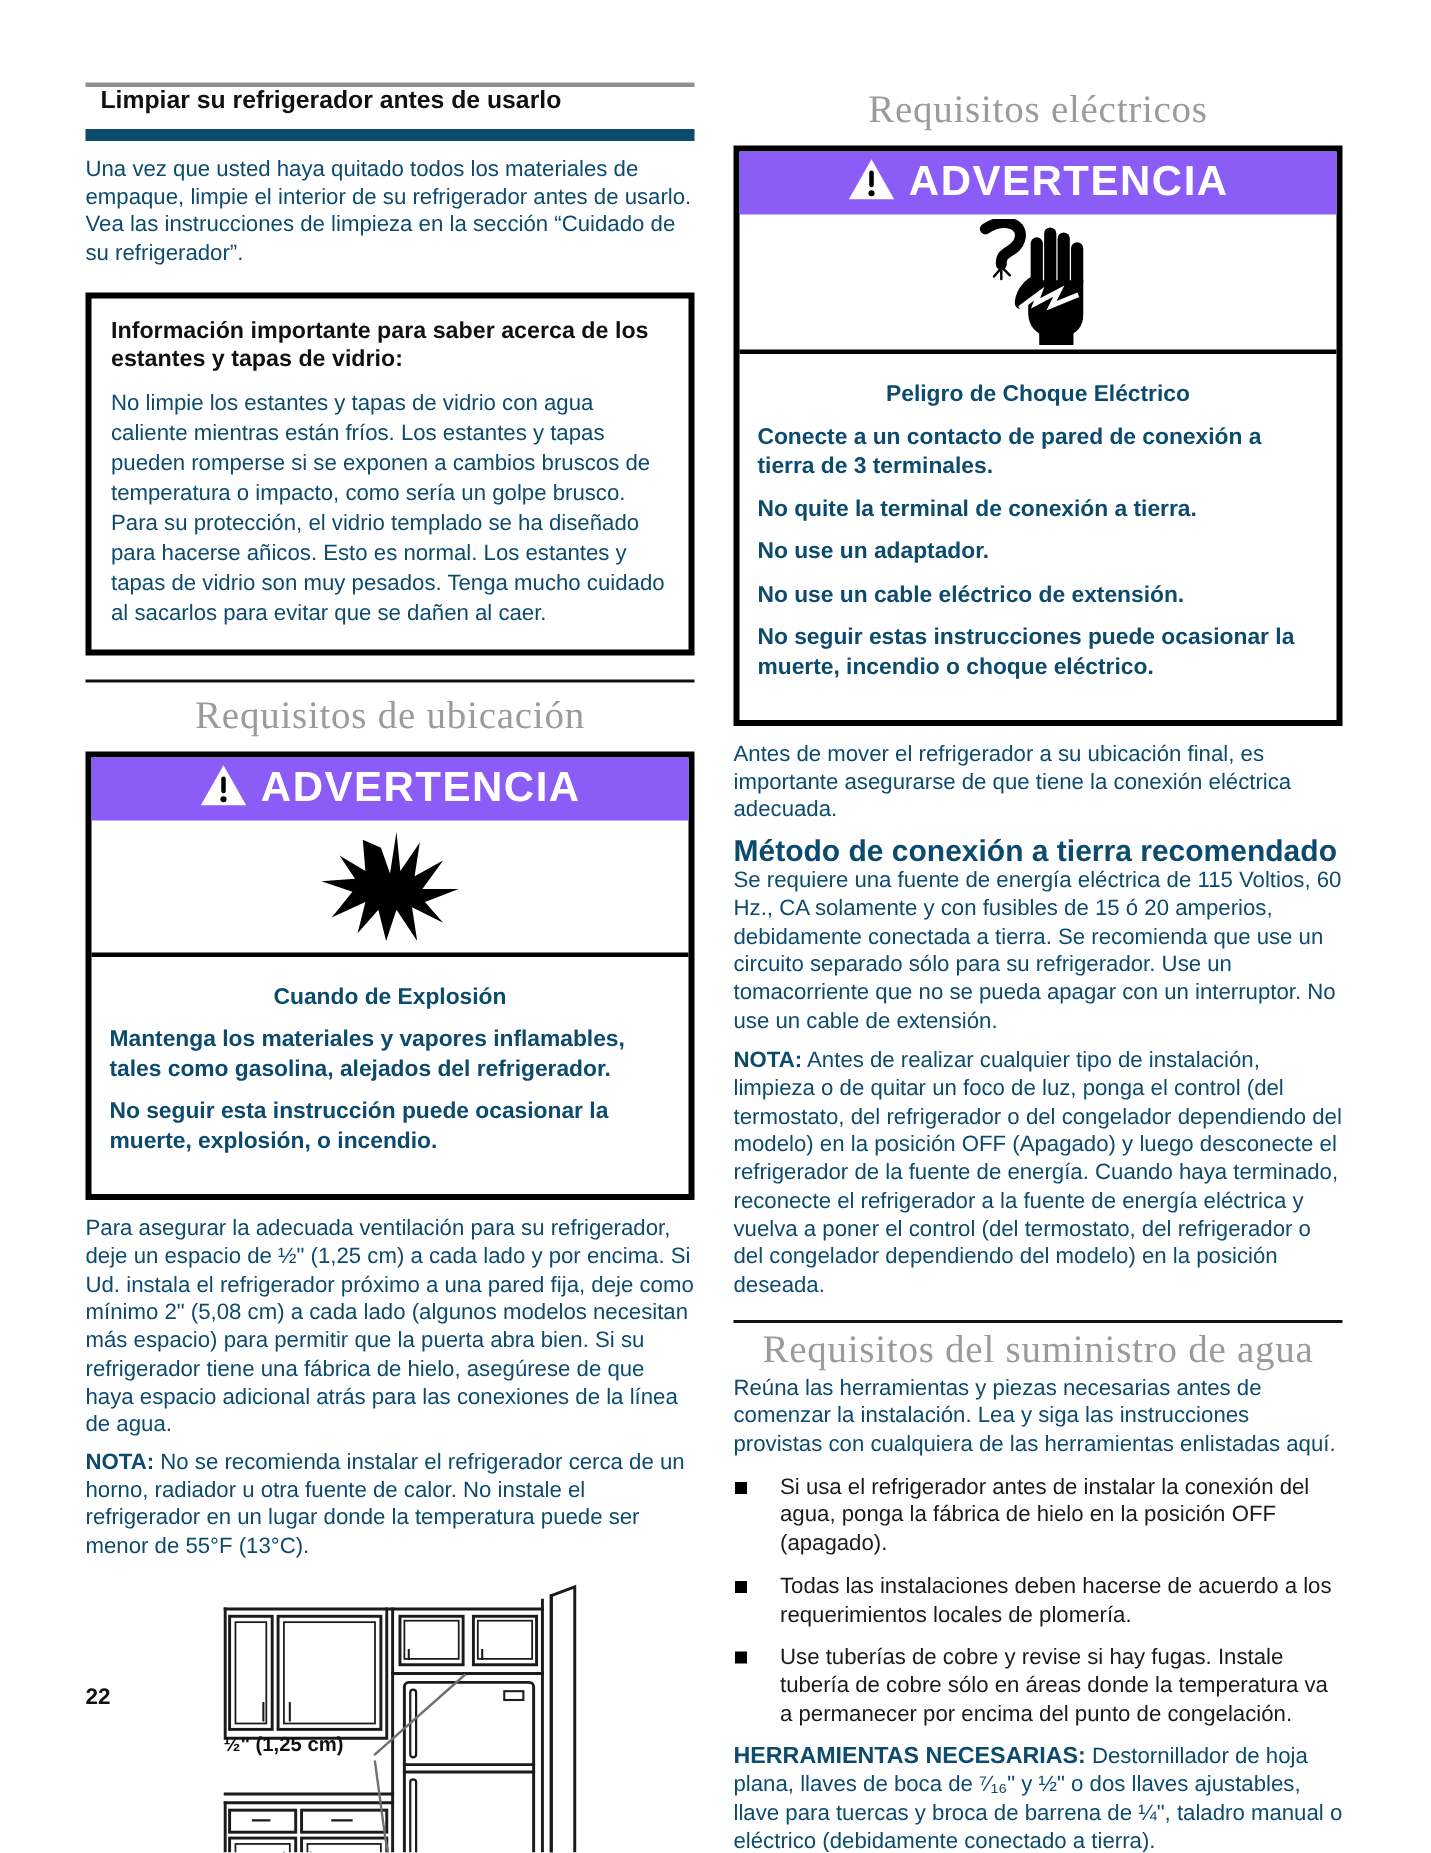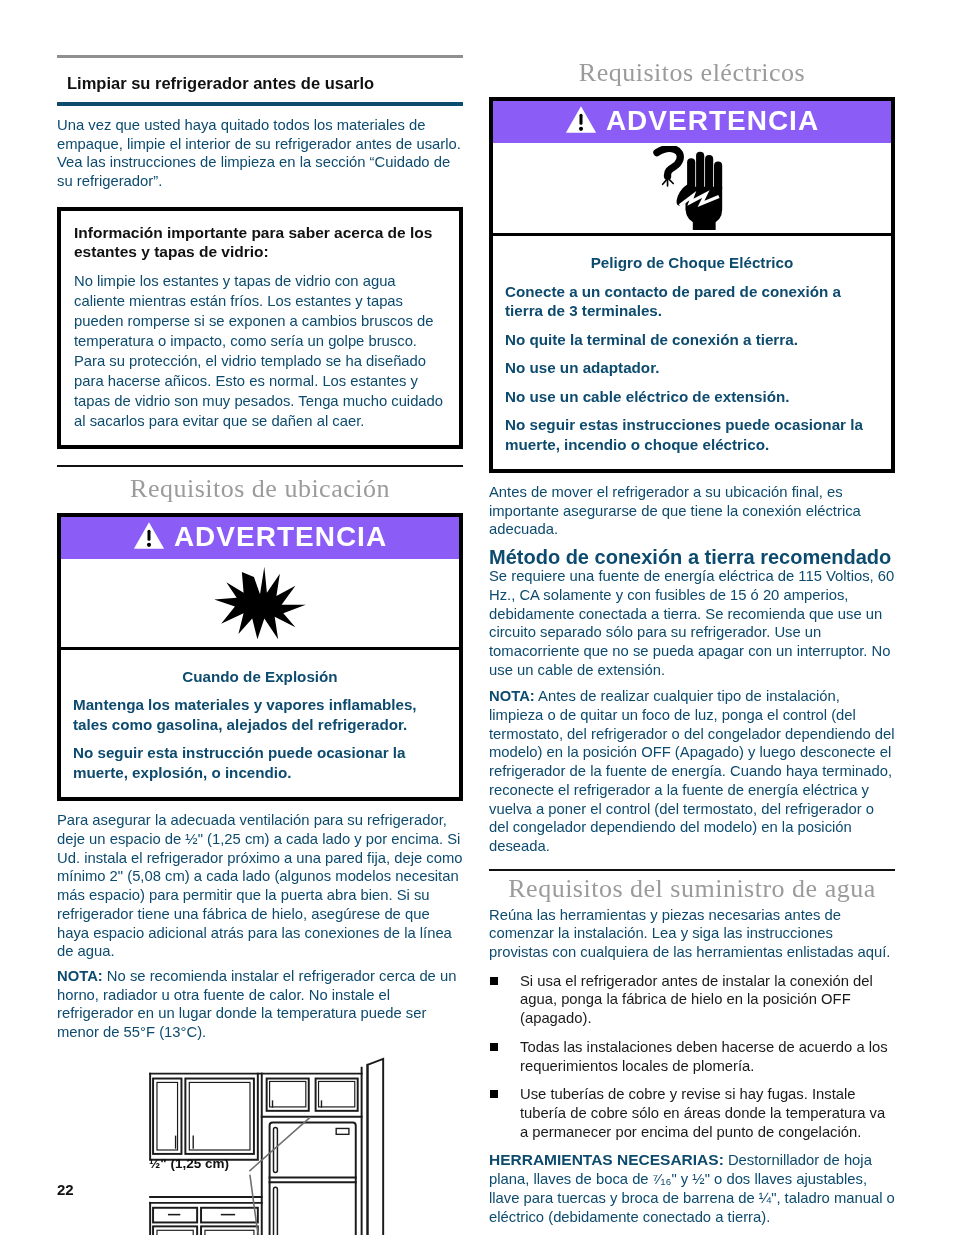--- a/index.html
+++ b/index.html
@@ -6,57 +6,57 @@
   .page{position:relative;width:954px;height:1235px;background:#fff;overflow:hidden;
         font-family:"Liberation Sans",sans-serif;color:#1a1a1a;}
   .col{position:absolute;width:406px;}
   .col-left{left:57px;top:55px;}
   .col-right{left:489px;top:58px;}
 
   p{margin:0;font-size:14.8px;line-height:18.7px;color:#0c4a6e;}
   .mt6{margin-top:6px}.mt8{margin-top:8px}.mt10{margin-top:10px}
 
   
-  .ruled-head{border-top:3px solid #8f8f8f;border-bottom:4px solid #0c4a6e;padding:16px 0 9px 10px;}
+  .ruled-head{border-top:3px solid #8f8f8f;border-bottom:8px solid #0c4a6e;padding:0 0 9px 10px;}
   .ruled-head h3{margin:0;font-size:16.5px;font-weight:bold;color:#111;}
 
   
   .info-box{margin-top:16px;border:4px solid #000;padding:12px 13px 14px 13px;}
   .info-box .box-title{font-size:15.5px;font-weight:bold;line-height:19.5px;color:#111;margin:0;}
   .info-box p{margin-top:9px;line-height:20px;}
 
   .black-rule{border:none;border-top:2px solid #111;margin:16px 0 0 0;}
 
   .section-title{margin:7px 0 0 0;text-align:center;font-family:"Liberation Serif","DejaVu Serif",serif;
                  font-weight:normal;font-size:26px;line-height:30px;color:#9b9b9b;letter-spacing:.5px;}
 
   
   .warnbox{margin-top:9px;border:4px solid #000;}
   .warn-header{background:#8b5cf6;color:#fff;text-align:center;padding:4px 0 6px 0;
                font-size:28px;font-weight:bold;letter-spacing:1px;line-height:32px;}
   .warn-header svg{vertical-align:-4px;margin-right:9px;}
   .warn-iconarea{display:flex;align-items:center;justify-content:center;border-bottom:3px solid #000;}
-  .warn-body{padding:8px 12px 15px 12px;}
+  .warn-body{padding:8px 12px 26px 12px;}
   .warn-hazard{text-align:center;font-weight:bold;font-size:15.2px;margin:0;}
   .warn-body p{font-weight:bold;font-size:15.2px;line-height:19.5px;margin-top:9px;}
 
   .bold-inline{font-weight:bold;}
   .run-head{font-size:20px;font-weight:bold;margin-top:8px;line-height:20px;}
   .important{font-size:16px;font-weight:bold;margin-top:9px;line-height:20px;}
 
   ul.sq{list-style:none;margin:4px 0 0 0;padding:0;}
   ul.sq li{position:relative;padding-left:31px;margin-top:10px;font-size:14.8px;line-height:18.7px;}
   ul.sq li .sq-marker{position:absolute;left:1px;top:5px;width:8px;height:8px;background:#000;display:block;}
 
   
   .figure{position:relative;margin-top:14px;margin-left:84px;width:312px;height:282px;}
   .fig-label{position:absolute;font-size:13.5px;font-weight:bold;color:#111;white-space:nowrap;}
   .fig-label-half{left:8px;top:100px;}
 
-  .page-number{position:absolute;left:57px;top:1181px;font-size:15px;font-weight:bold;color:#111;}
+  .page-number{position:absolute;left:57px;top:1123px;font-size:15px;font-weight:bold;color:#111;}
 </style>
 </head>
 <body>
 
 <div class="page">
 
   <div class="col col-left">
 
     <div class="ruled-head">
       <h3>Limpiar su refrigerador antes de usarlo</h3>

